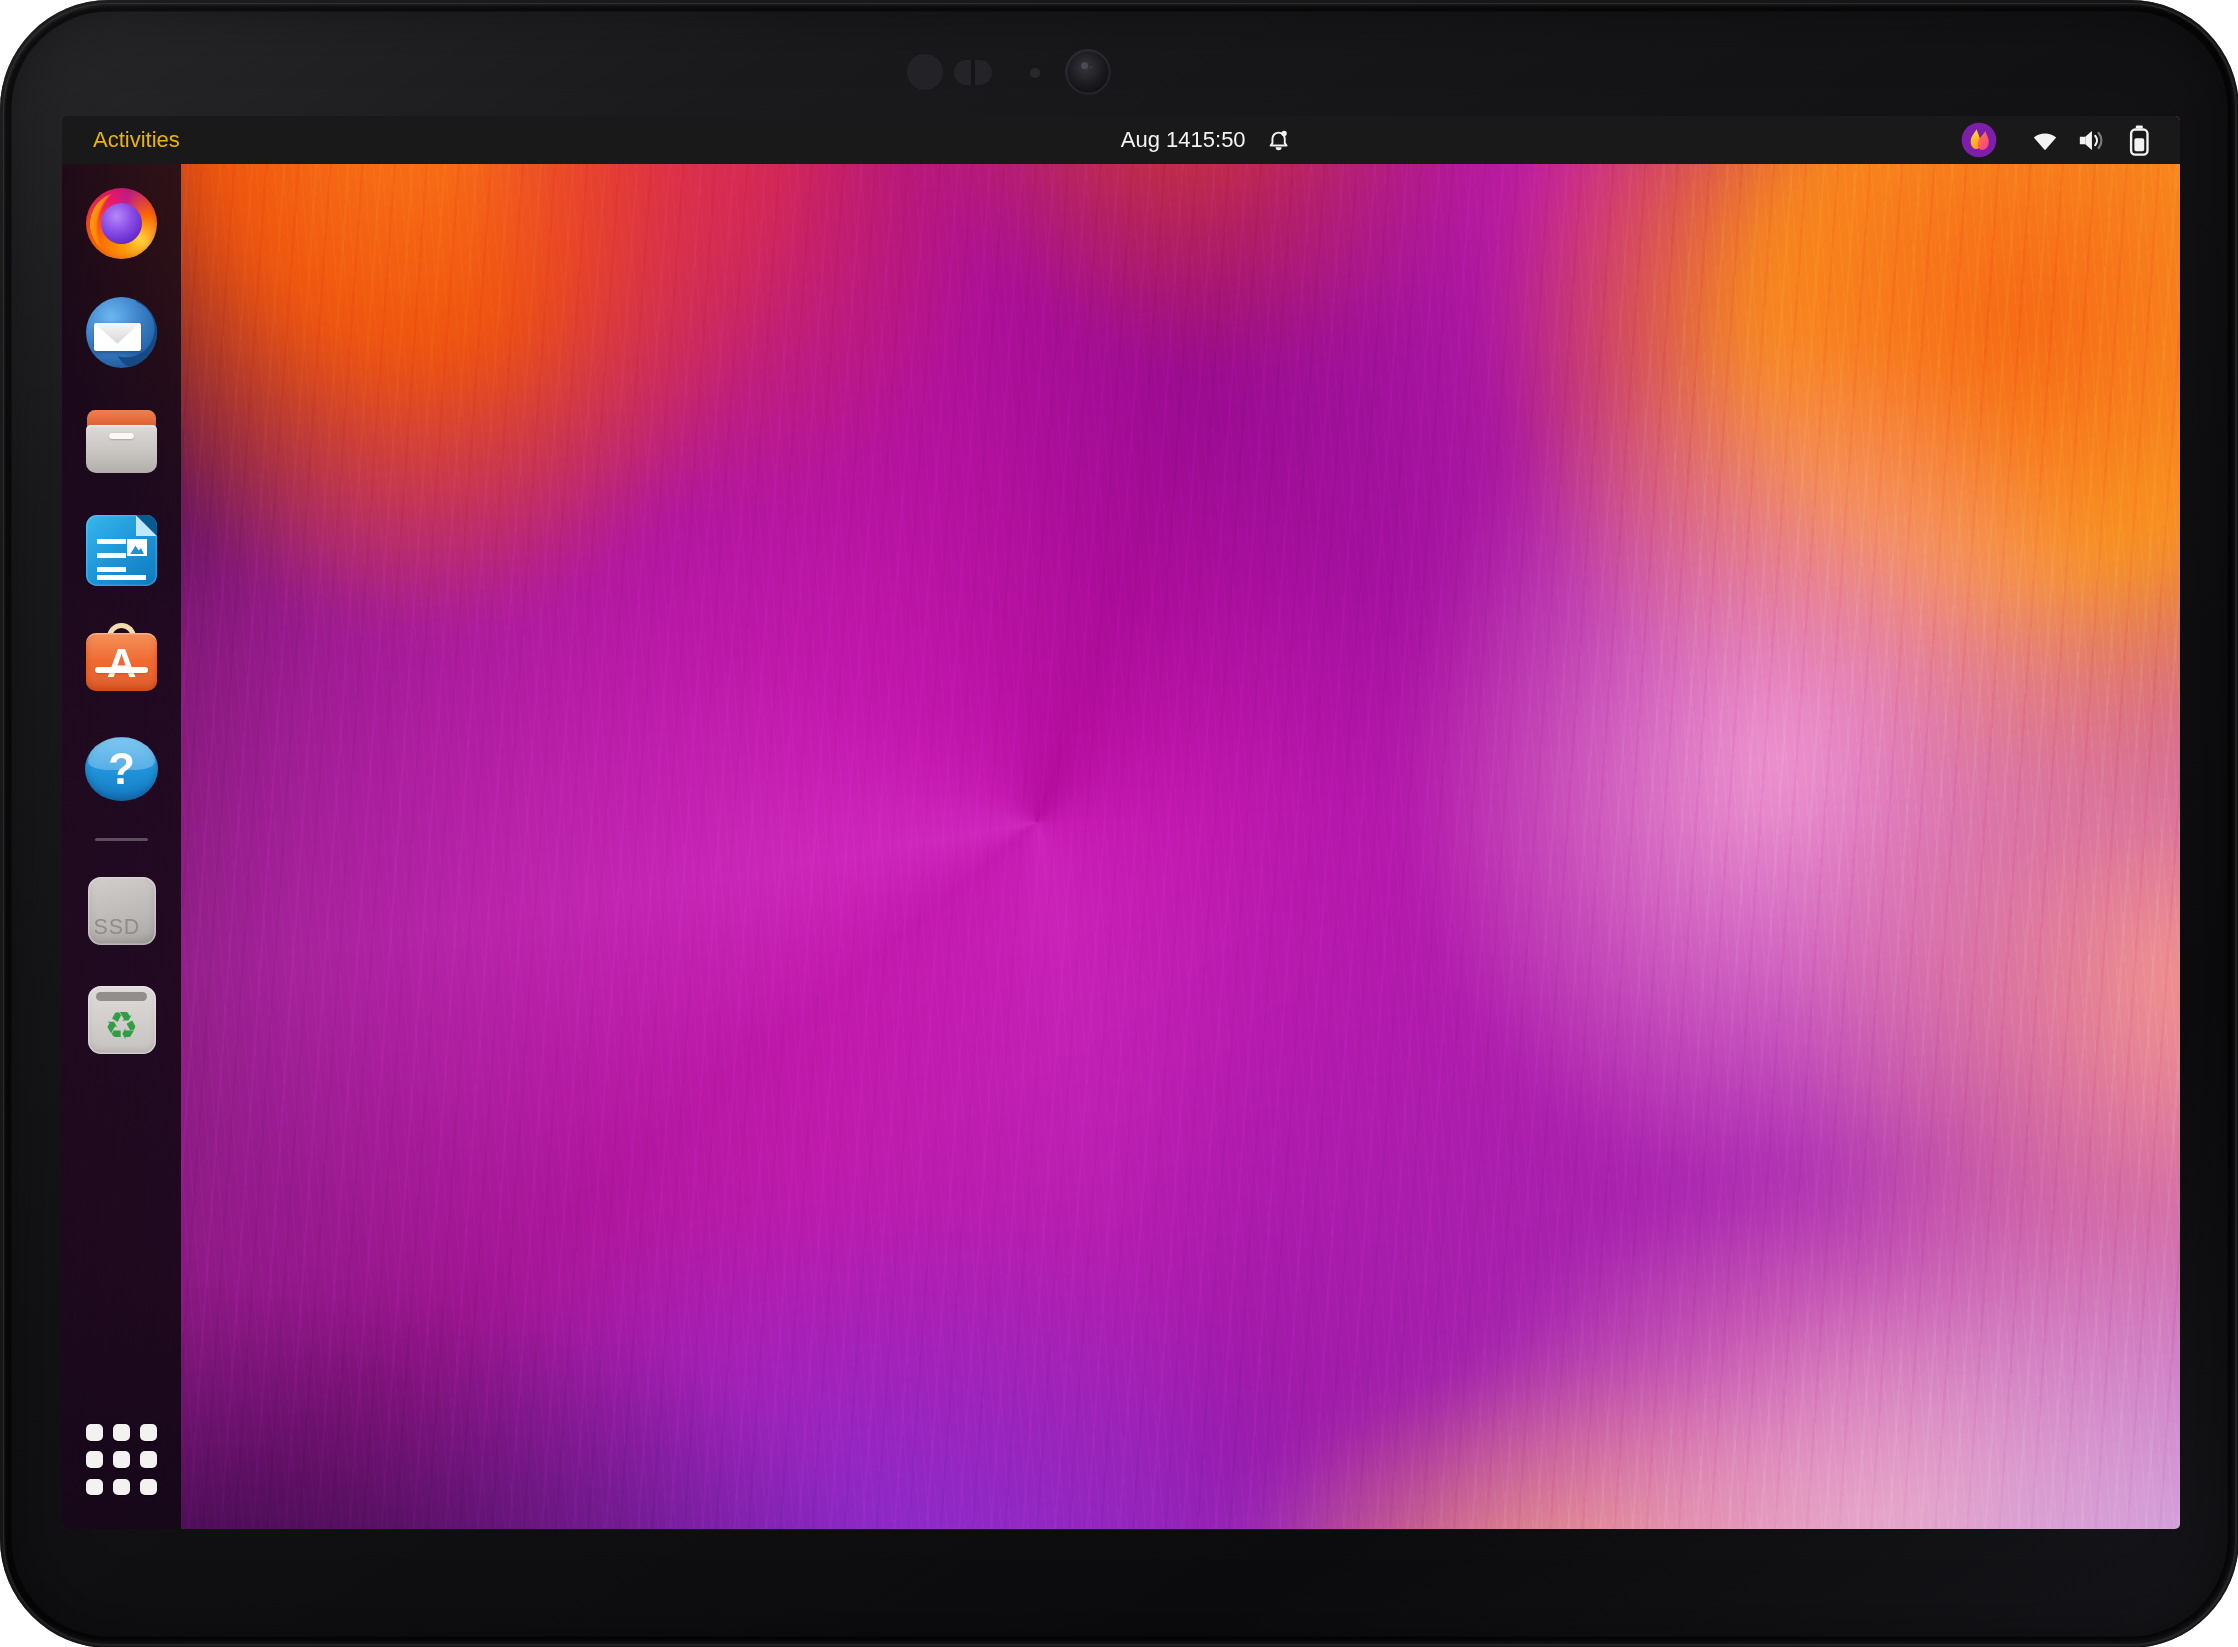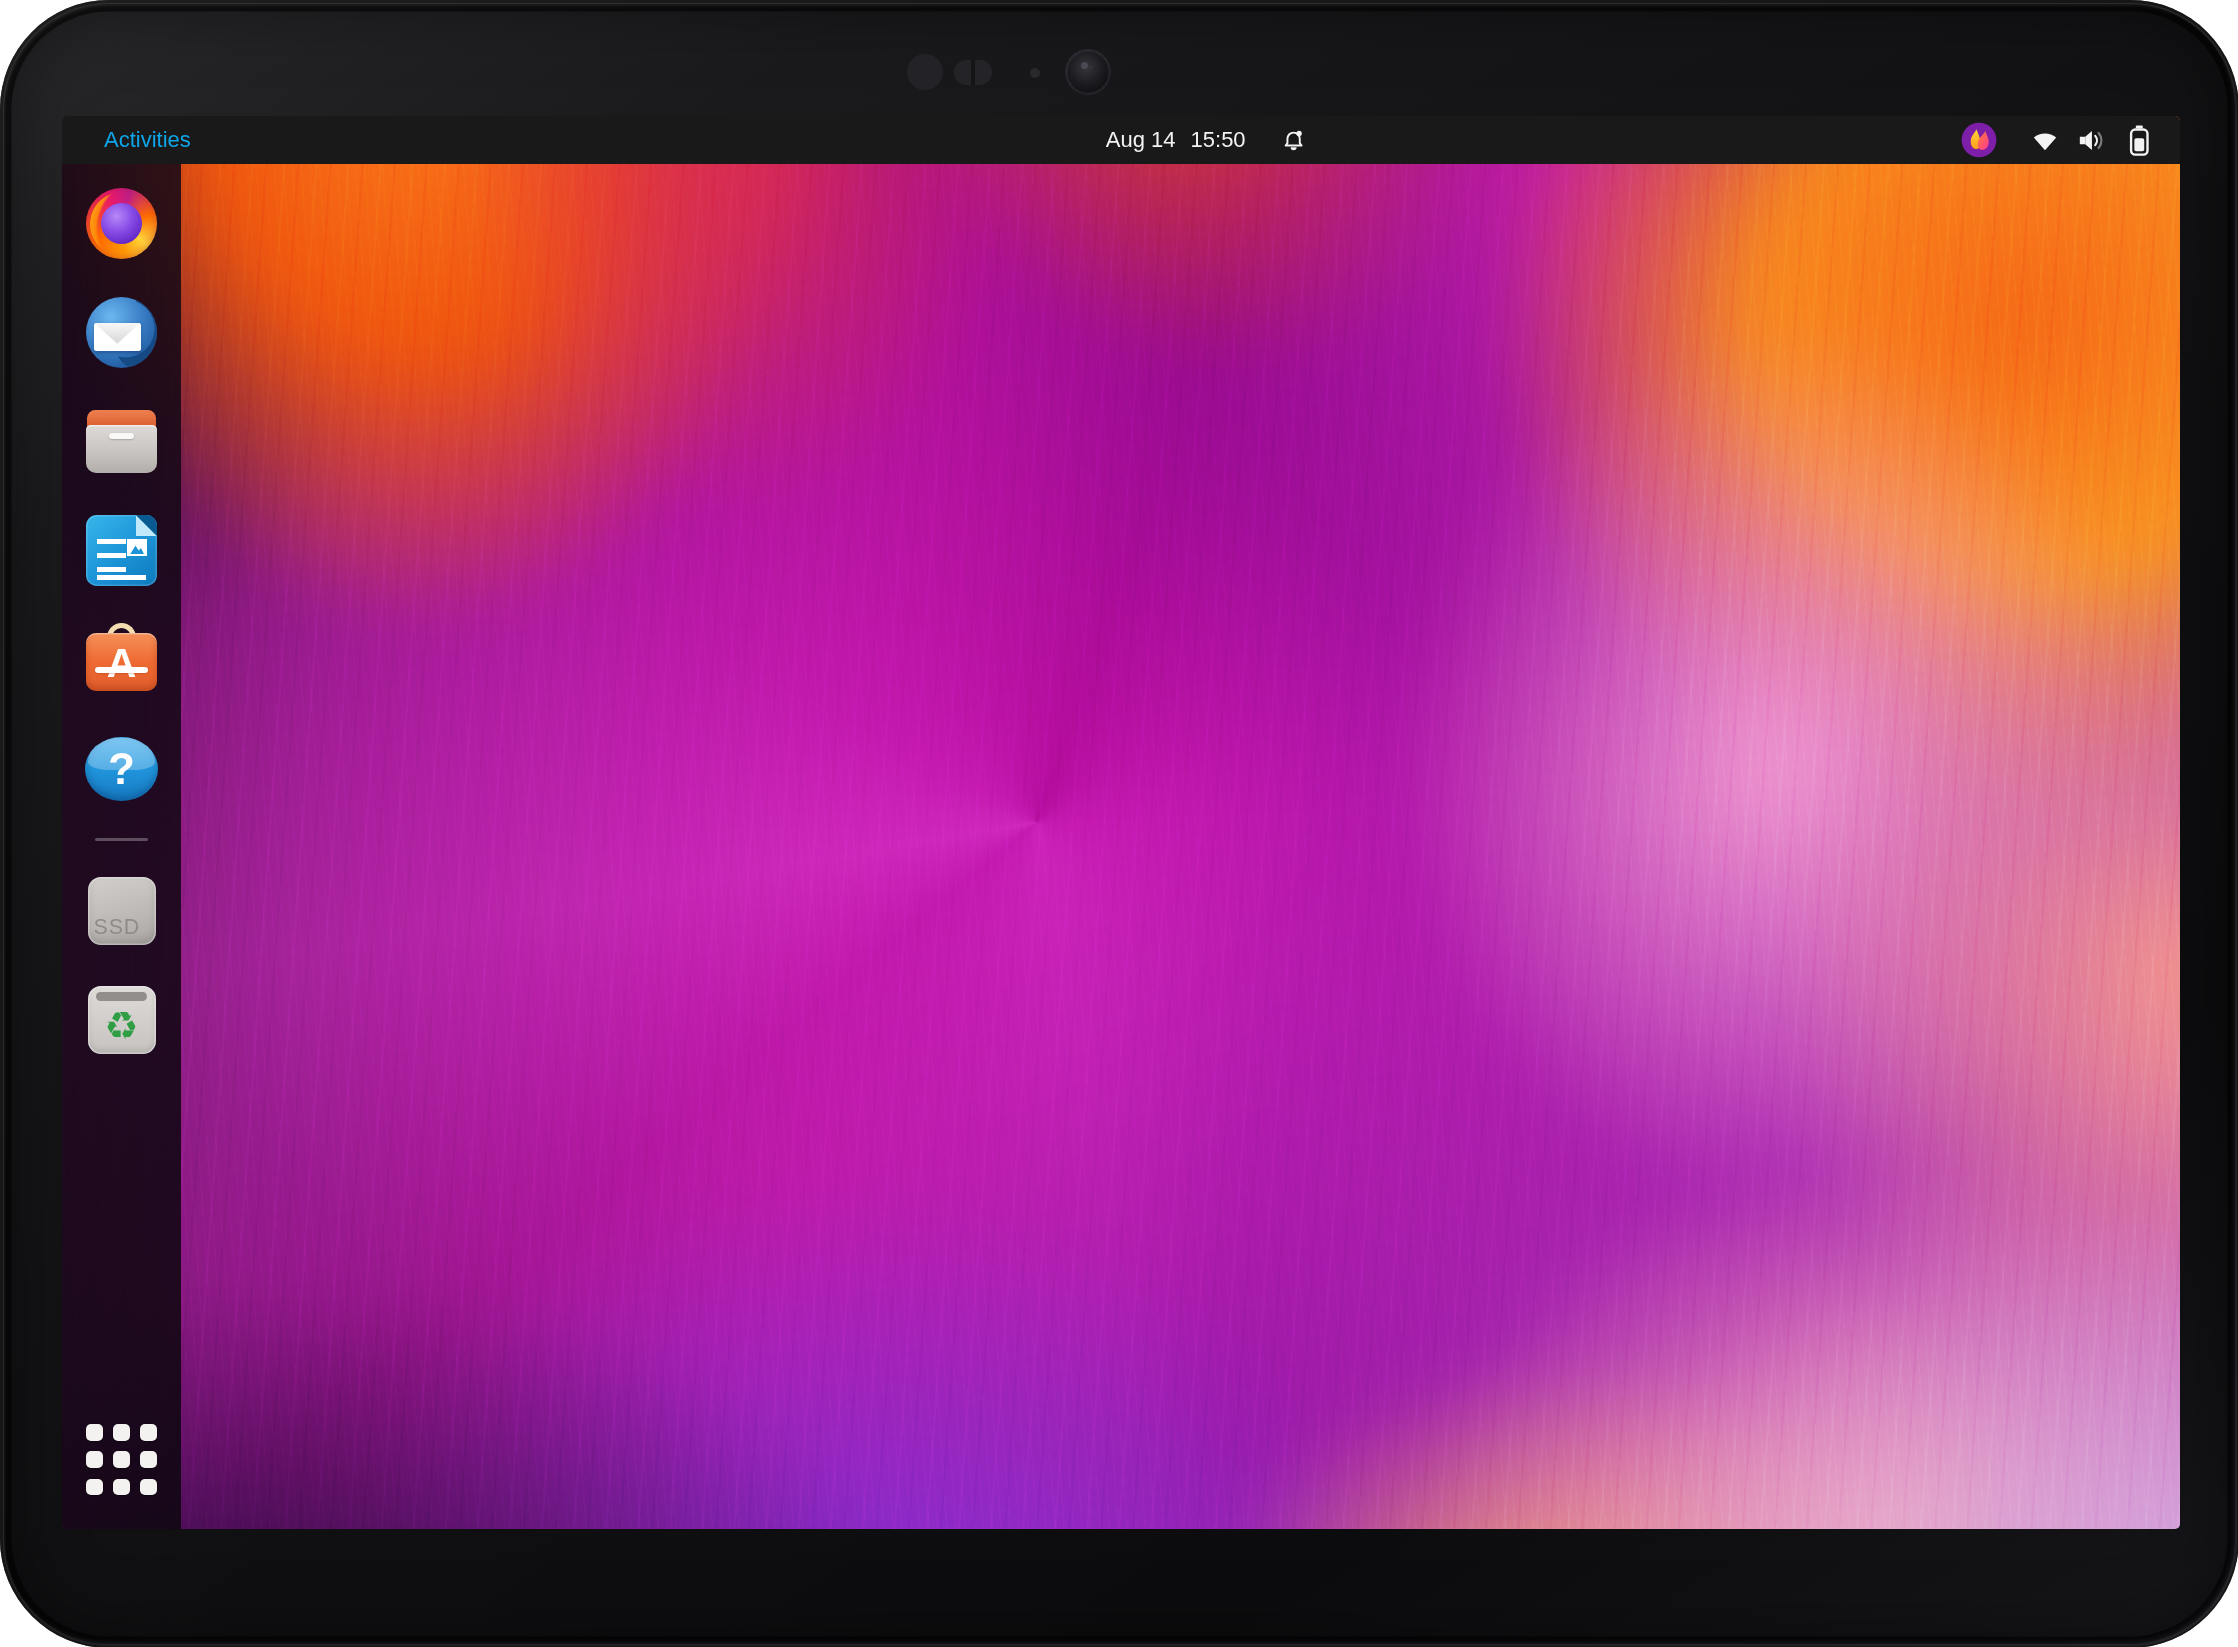--- a/index.html
+++ b/index.html
@@ -71,25 +71,25 @@
       rgba(255,255,255,0) 0deg, rgba(255,230,250,.35) 30deg, rgba(255,255,255,0) 70deg,
       rgba(30,0,40,.55) 150deg, rgba(255,255,255,0) 220deg,
       rgba(255,210,240,.30) 300deg, rgba(255,255,255,0) 360deg);
   }
 
   
   .topbar{
     position:absolute; left:0; top:0; right:0; height:48px;
     background:#191919; color:#f3f3f3; font-size:22px; z-index:5;
   }
-  .activities{ position:absolute; left:11px; top:0; height:100%; padding:0 16.5px 0 31px;
-    display:flex; align-items:center; background:none; border:none; color:#0ea5e9;
+  .activities{ position:absolute; left:0; top:0; height:100%; padding:0 16.5px 0 31px;
+    display:flex; align-items:center; background:none; border:none; color:#eab308;
     font:inherit; cursor:pointer; }
   .clock-group{ position:absolute; left:54%; top:0; height:100%; transform:translateX(-50%);
-    display:flex; align-items:center; gap:15px; cursor:pointer; }
+    display:flex; align-items:center; cursor:pointer; }
   .bell{ margin-left:20px; display:block; }
   .tray{ position:absolute; right:0; top:0; height:100%; display:flex; align-items:center;
     gap:20px; padding-right:30px; cursor:pointer; }
   .flame-badge{ margin-right:13px; display:block; }
 
   
   .dock{
     position:absolute; left:0; top:48px; bottom:0; width:119px; z-index:4;
     background:linear-gradient(180deg, rgba(20,8,22,0.86), rgba(14,6,16,0.88));
     display:flex; flex-direction:column; align-items:center; padding-top:5px;

